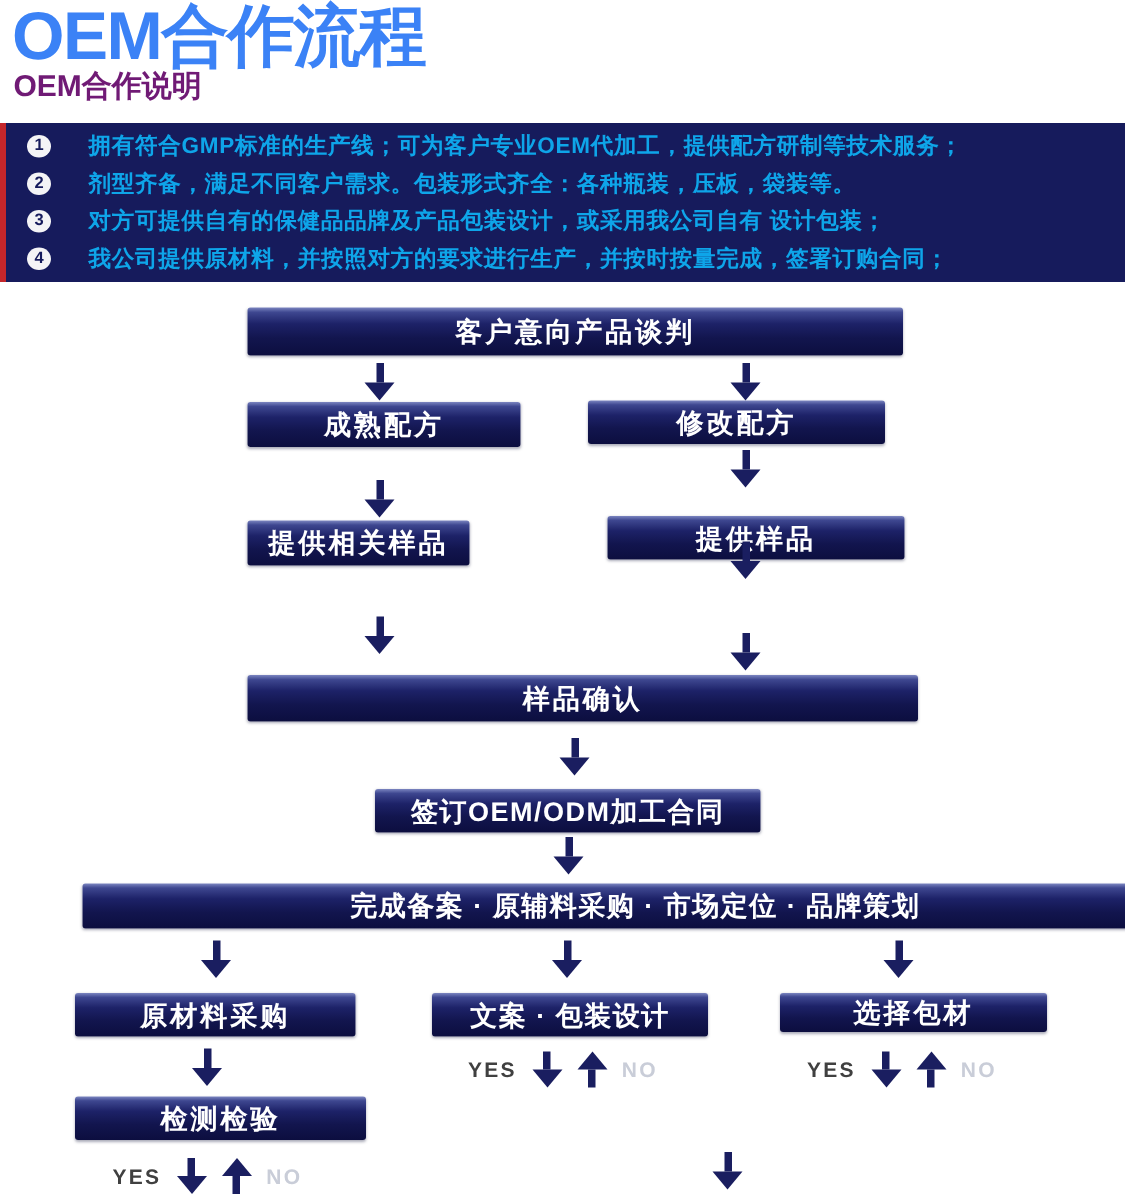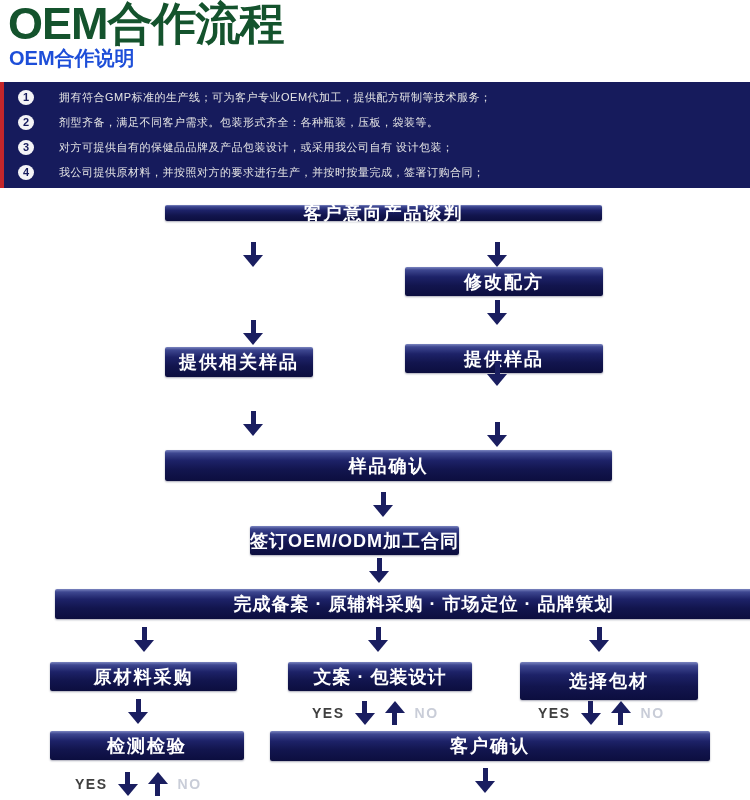--- a/index.html
+++ b/index.html
@@ -4,42 +4,42 @@
 <style>
   html,body { margin:0; padding:0; background:#ffffff; }
   #page {
     position:relative; width:750px; height:800px; background:#ffffff;
     font-family:"Liberation Sans","DejaVu Sans",sans-serif; overflow:hidden;
   }
   
   .page-title {
     position:absolute; left:8px; top:0px; margin:0;
     font-size:45px; line-height:48px; font-weight:900;
-    color:#14532d; letter-spacing:-1px; white-space:nowrap;
+    color:#3b82f6; letter-spacing:-1px; white-space:nowrap;
   }
   .page-subtitle {
     position:absolute; left:9px; top:47px; margin:0;
-    font-size:20px; line-height:22px; font-weight:800; color:#1d4ed8;
+    font-size:20px; line-height:22px; font-weight:800; color:#701a75;
   }
   
   .band {
     position:absolute; left:0; top:82px; width:750px; height:106px;
     background:#161b5c;
   }
   .band .redbar {
     position:absolute; left:0; top:0; width:4px; height:106px; background:#c4262b;
   }
   .intro-row { position:absolute; left:18px; height:18px; display:flex; align-items:center; }
   .intro-row .badge {
     width:16px; height:15px; border-radius:50%; background:#f4f4f6;
     color:#161b5c; font-size:11px; font-weight:bold;
     display:flex; align-items:center; justify-content:center; flex:0 0 auto;
   }
   .intro-row .txt {
-    margin-left:25px; color:#e5e5e5; font-size:11px; font-weight:normal;
+    margin-left:25px; color:#0ea5e9; font-size:15px; font-weight:bold;
     letter-spacing:0.5px; white-space:nowrap;
   }
   
   .node {
     position:absolute; display:flex; align-items:center; justify-content:center;
     color:#ffffff; font-weight:bold; font-size:18px; letter-spacing:2px;
     white-space:nowrap; border-radius:2px;
     background:linear-gradient(180deg,#7b85c0 0%,#3e4790 10%,#1d2268 34%,#12154e 64%,#0c0e3f 100%);
     box-shadow:0 1px 2px rgba(10,12,50,0.35);
   }
@@ -75,32 +75,32 @@
     <div class="intro-row" style="top:56px">
       <span class="badge">3</span>
       <span class="txt">对方可提供自有的保健品品牌及产品包装设计，或采用我公司自有 设计包装；</span>
     </div>
     <div class="intro-row" style="top:81px">
       <span class="badge">4</span>
       <span class="txt">我公司提供原材料，并按照对方的要求进行生产，并按时按量完成，签署订购合同；</span>
     </div>
   </div>
 
-  <div class="node" style="left:165px;top:205px;width:437px;height:16px">客户意向产品谈判</div>
-  <div class="node" style="left:405px;top:267px;width:198px;height:29px">修改配方</div>
+  <div class="node" style="left:165px;top:205px;width:437px;height:32px">客户意向产品谈判</div>
+  <div class="node" style="left:165px;top:268px;width:182px;height:30px">成熟配方</div>
+  <div class="node" style="left:392px;top:267px;width:198px;height:29px">修改配方</div>
   <div class="node" style="left:405px;top:344px;width:198px;height:29px">提供样品</div>
   <div class="node" style="left:165px;top:347px;width:148px;height:30px">提供相关样品</div>
   <div class="node" style="left:165px;top:450px;width:447px;height:31px">样品确认</div>
-  <div class="node" style="left:250px;top:526px;width:209px;height:29px;letter-spacing:1px">签订OEM/ODM加工合同</div>
+  <div class="node" style="left:250px;top:526px;width:257px;height:29px;letter-spacing:1px">签订OEM/ODM加工合同</div>
   <div class="node" style="left:55px;top:589px;width:737px;height:30px;letter-spacing:1px">完成备案 · 原辅料采购 · 市场定位 · 品牌策划</div>
   <div class="node" style="left:288px;top:662px;width:184px;height:29px;letter-spacing:1px">文案 · 包装设计</div>
   <div class="node" style="left:50px;top:662px;width:187px;height:29px">原材料采购</div>
-  <div class="node" style="left:520px;top:662px;width:178px;height:38px">选择包材</div>
+  <div class="node" style="left:520px;top:662px;width:178px;height:26px">选择包材</div>
   <div class="node" style="left:50px;top:731px;width:194px;height:29px">检测检验</div>
-  <div class="node" style="left:270px;top:731px;width:440px;height:30px">客户确认</div>
 
   <div class="arrow" style="left:242px;top:242px">
       <i class="stem"></i>
       <i class="head-down"></i>
     </div>
   <div class="arrow" style="left:486px;top:242px">
       <i class="stem"></i>
       <i class="head-down"></i>
     </div>
   <div class="arrow" style="left:486px;top:300px">

